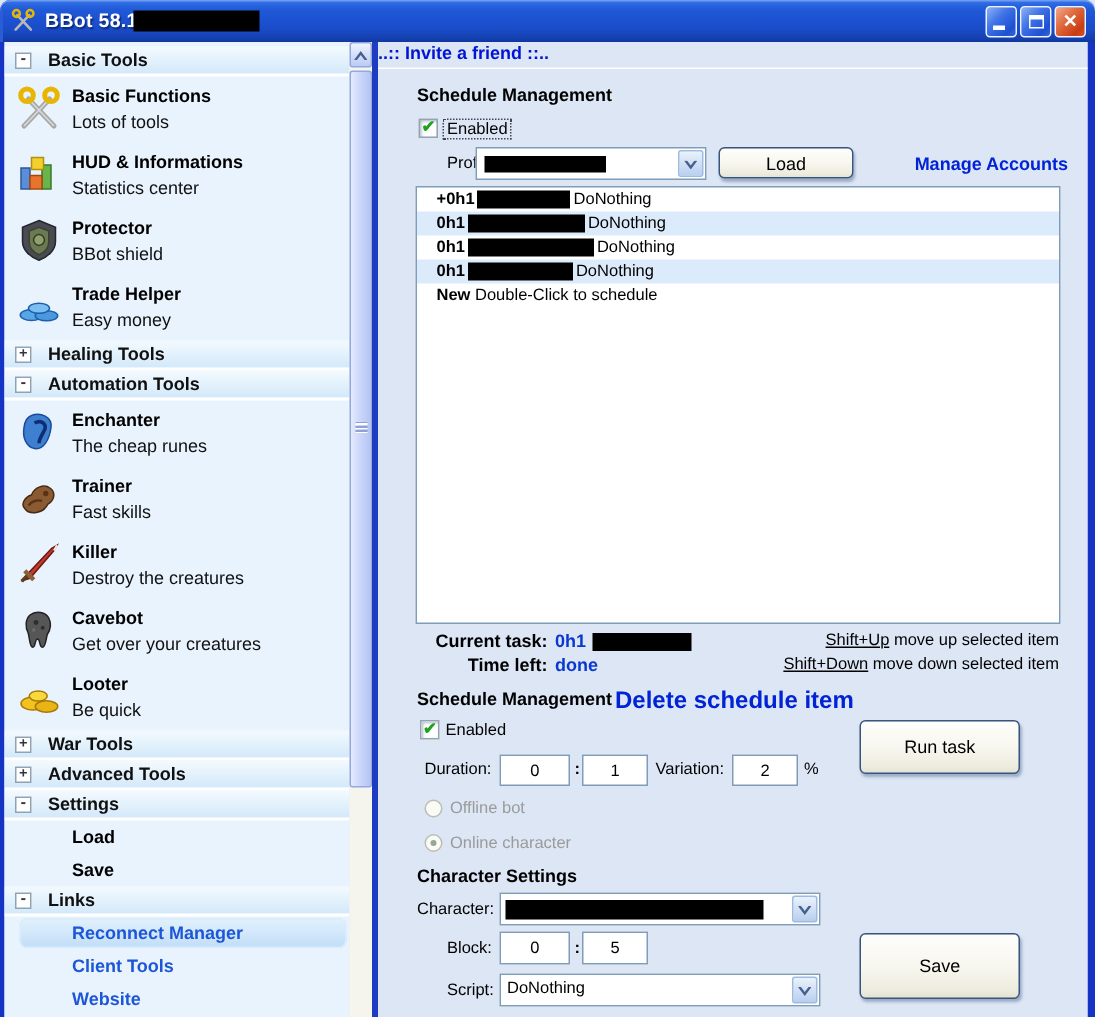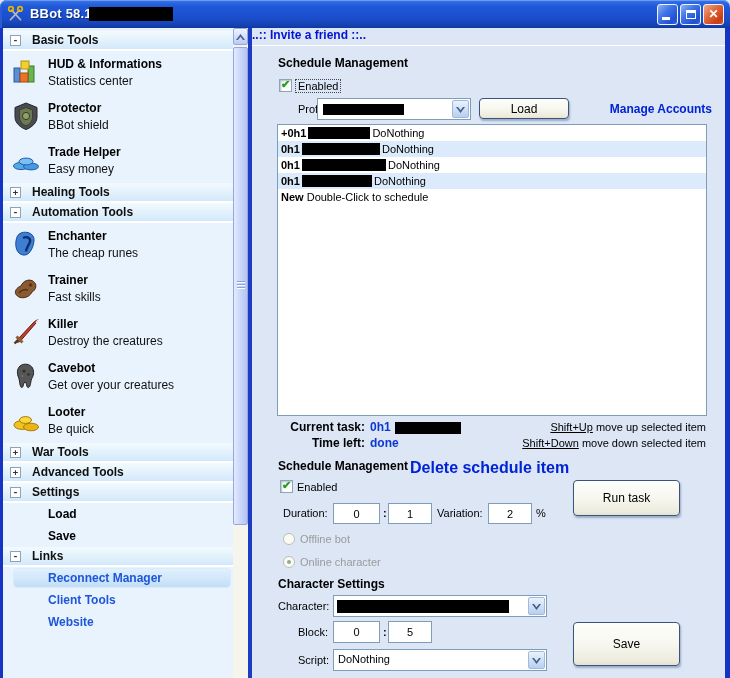--- a/index.html
+++ b/index.html
@@ -73,21 +73,21 @@
   .combo .arrow { position:absolute; right:1px; top:1px; bottom:1px; width:17px; border:1px solid #9dbbdf; border-radius:2px;
     background:linear-gradient(180deg,#eaf2fc 0%,#d4e2f6 45%,#b9cfee 100%); }
   .combo .arrow .chev { position:absolute; left:3px; top:6px; }
   .combo .val { position:absolute; left:4px; top:3px; font-size:11px; color:#000; }
   .xp-btn { position:absolute; border:1px solid #39557e; border-radius:4px; color:#000; font-size:12px;
     font-family:"Liberation Sans",sans-serif; text-align:center;
     background:linear-gradient(180deg,#fefefb 0%,#f7f6ee 55%,#ecebdd 90%,#e4e2d2 100%);
     box-shadow:1px 2px 2px rgba(80,100,140,.45); cursor:pointer; }
   .blue-link { color:#0023d5; font-weight:bold; cursor:pointer; }
   #listbox { position:absolute; left:25px; top:96px; width:430px; height:292px; background:#fff; border:1px solid #7f9db9; font-size:11px; }
-  .lrow { height:16px; line-height:16px; padding-left:3px; display:flex; align-items:center; white-space:pre; }
+  .lrow { height:16px; line-height:16px; padding-left:13px; display:flex; align-items:center; white-space:pre; }
   .lrow.alt { background:#dcebfb; }
   .lrow b { font-weight:bold; }
   .lrow .redact { height:12px; margin:0 2px; }
   .statline { position:absolute; left:25px; font-size:12px; display:flex; }
   .statline .sl { display:inline-block; width:88px; text-align:right; font-weight:bold; color:#000; }
   .statline .sv { color:#0b38d0; font-weight:bold; margin-left:5px; }
   .hint { position:absolute; right:19px; font-size:11px; color:#000; text-align:right; }
   .hint u { text-decoration:underline; }
   .num-input { position:absolute; height:21px; border:1px solid #7f9db9; background:#fff; text-align:center; font-size:11px;
     font-family:"Liberation Sans",sans-serif; padding:0; }
@@ -130,20 +130,36 @@
   <div id="divider"></div>
 
   <div id="sidebar">
 
     <div class="cat">
       <span class="tog">-</span>
       <span class="lbl">Basic Tools</span>
     </div>
     <div class="tool-item">
       <svg width="30" height="30" viewBox="0 0 30 30">
+        <g stroke="#a8a8a8" stroke-width="3.4" stroke-linecap="round">
+            <line x1="8" y1="9" x2="25" y2="27"></line>
+            <line x1="22" y1="9" x2="5" y2="27"></line>
+          </g>
+        <g stroke="#d8d8d8" stroke-width="1.2">
+            <line x1="8" y1="9" x2="25" y2="27"></line>
+            <line x1="22" y1="9" x2="5" y2="27"></line>
+          </g>
+        <circle cx="7" cy="6.5" r="4.2" fill="none" stroke="#e8b600" stroke-width="3.4"></circle>
+        <circle cx="23" cy="6.5" r="4.2" fill="none" stroke="#e8b600" stroke-width="3.4"></circle>
+      </svg>
+      <span class="t">Basic Functions</span>
+      <span class="s">Lots of tools</span>
+    </div>
+    <div class="tool-item">
+      <svg width="30" height="30" viewBox="0 0 30 30">
         <rect x="3" y="11" width="6" height="14" fill="#5b8dd9" stroke="#2a5a9a"></rect>
         <rect x="17" y="9" width="6" height="16" fill="#67b54b" stroke="#3a7a2a"></rect>
         <rect x="9" y="16" width="8" height="9" fill="#e8732a" stroke="#a34a10"></rect>
         <rect x="10" y="4" width="8" height="8" fill="#f2d12f" stroke="#b09010"></rect>
       </svg>
       <span class="t">HUD &amp; Informations</span>
       <span class="s">Statistics center</span>
     </div>
     <div class="tool-item">
       <svg width="30" height="30" viewBox="0 0 30 30">

